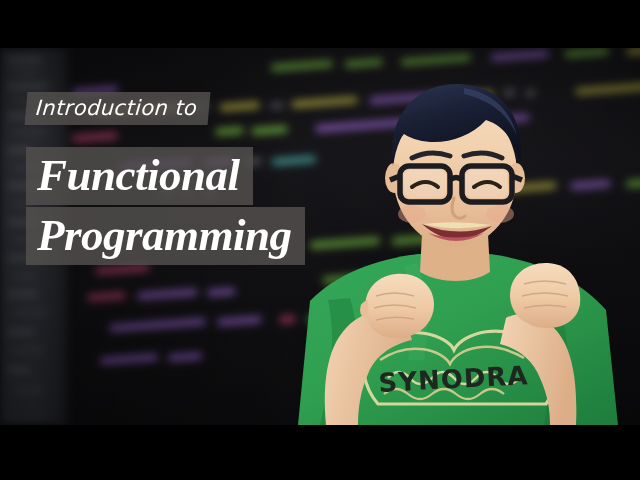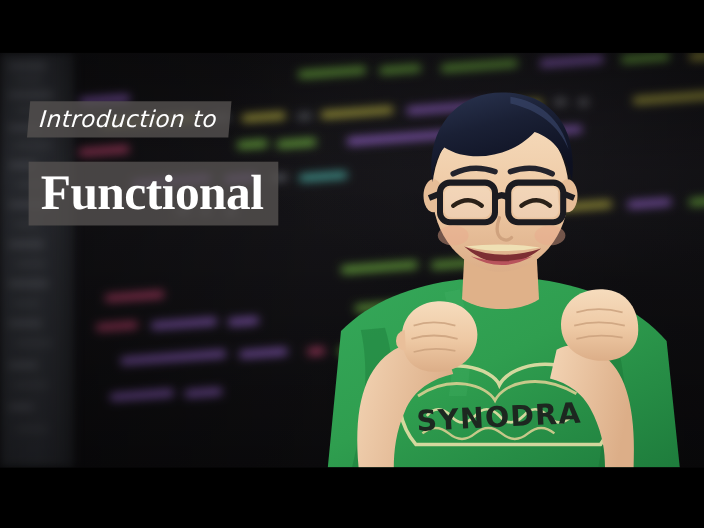--- a/index.html
+++ b/index.html
@@ -152,20 +152,21 @@
     padding: 5px 12px 6px 10px;
     line-height: 1.05;
     transform: skewX(-5deg);
   }
 
   .title {
     margin: 22px 0 0 26px;
   }
   .title .line {
     display: block;
+    font-style: italic;
   }
   .title .hl {
     font-family: "Liberation Serif", "DejaVu Serif", serif;
     font-weight: 700;
     font-size: 45px;
     line-height: 1.0;
     letter-spacing: -0.5px;
     padding: 6px 13px 7px 11px;
   }
   .title .line + .line { margin-top: 2px; }
@@ -377,20 +378,23 @@
   <div class="text-stack">
 
     <div class="kicker">
       <span class="hl">Introduction to</span>
     </div>
 
     <div class="title">
       <span class="line">
         <span class="hl">Functional</span>
       </span>
+      <span class="line">
+        <span class="hl">Programming</span>
+      </span>
     </div>
 
 
   </div>
 
   <div class="letterbox top"></div>
   <div class="letterbox bottom"></div>
 
 </div>
 

